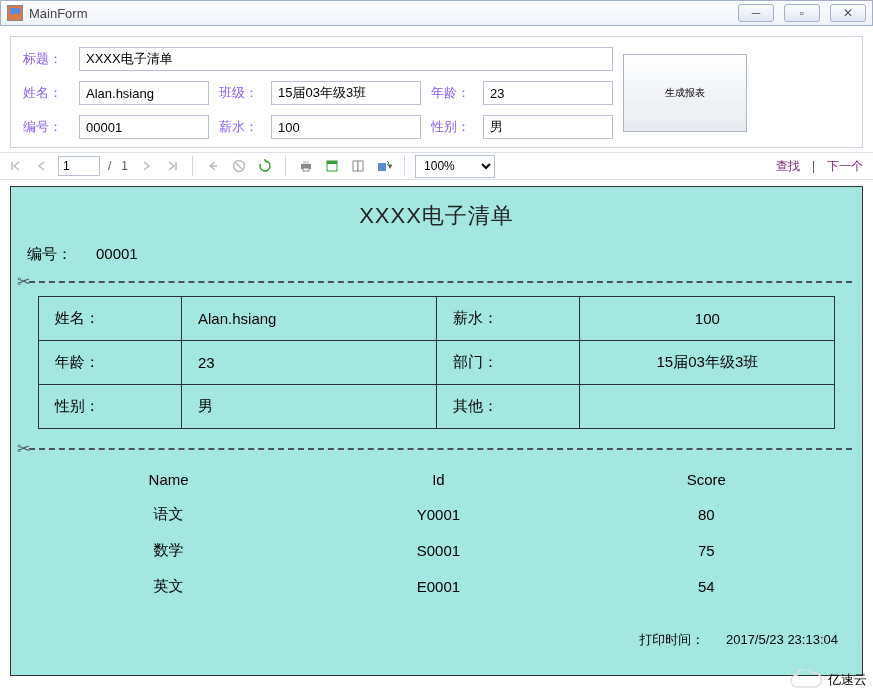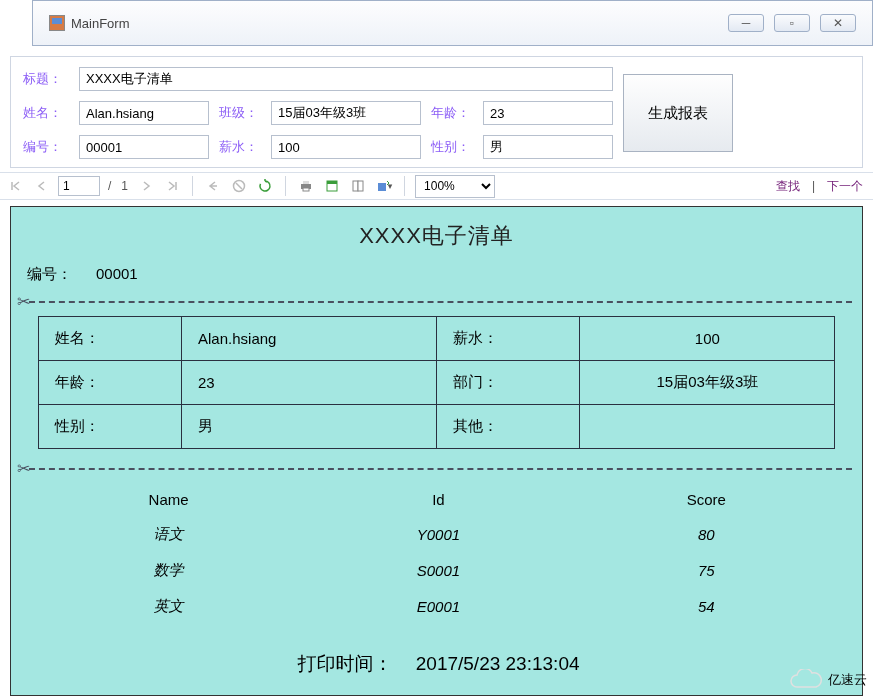--- a/index.html
+++ b/index.html
@@ -1,31 +1,31 @@
 <!DOCTYPE html>
 <html><head>
   <meta charset="utf-8">
   <style>
     * { box-sizing: border-box; margin: 0; padding: 0; }
     body { font-family: "Microsoft YaHei", SimSun, Tahoma, sans-serif; font-size: 13px; background: #fff; width: 873px; height: 699px; overflow: hidden; position: relative; }
     
     
-    .titlebar { height: 46px; display: flex; align-items: center; background: linear-gradient(#fdfdfe, #eef2f8); border: 1px solid #a0b0c8; padding: 0 16px; margin-left: 32px; }
+    .titlebar { height: 26px; display: flex; align-items: center; background: linear-gradient(#fdfdfe, #eef2f8); border: 1px solid #a0b0c8; padding: 0 6px; }
     .titlebar .icon { width: 16px; height: 16px; background: #d67b45; border: 1px solid #888; margin-right: 6px; display: inline-block; }
     .titlebar .icon::before { content: ""; display: block; width: 10px; height: 6px; background: #5b8dd6; margin: 2px auto 0; }
     .titlebar .title { flex: 1; color: #444; }
     .titlebar .winbtns { display: flex; gap: 10px; align-items: center; }
     .winbtn { width: 36px; height: 18px; border: 1px solid #a0b0c8; border-radius: 3px; display: flex; align-items: center; justify-content: center; color: #555; font-size: 12px; background: linear-gradient(#fafbfd,#e3e9f3); }
     
     
     .formpanel { margin: 10px 10px 4px 10px; border: 1px solid #cfd6e2; padding: 10px 12px 8px 12px; display: grid; grid-template-columns: 46px 130px 42px 150px 42px 130px 120px; row-gap: 10px; column-gap: 10px; align-items: center; background: #fff; }
     .formpanel .lbl { text-align: left; white-space: nowrap; color: #8b5cf6; }
     .formpanel input[type=text] { height: 24px; border: 1px solid #b7c0ce; padding: 2px 6px; font-family: inherit; font-size: 13px; background: #fff; }
     .title-input { grid-column: 2 / 7; }
-    .genbtn { grid-column: 7; grid-row: 1 / 4; width: 110px; height: 78px; border: 1px solid #a9b3c2; background: linear-gradient(#fefefe,#e6eaef); font-size: 15px; cursor: pointer; font-family: inherit; }
+    .genbtn { grid-column: 7; grid-row: 1 / 4; width: 124px; height: 78px; border: 1px solid #a9b3c2; background: linear-gradient(#fefefe,#e6eaef); font-size: 10px; cursor: pointer; font-family: inherit; }
     
     
     .toolbar { height: 28px; border-top: 1px solid #d9e0ea; border-bottom: 1px solid #d9e0ea; display: flex; align-items: center; padding: 0 6px; gap: 6px; font-size: 12px; color: #555; }
     .tbsep { width: 1px; height: 20px; background: #d0d6e0; margin: 0 4px; }
     .tbbtn { width: 20px; height: 20px; display: flex; align-items: center; justify-content: center; cursor: pointer; }
     .tbbtn.disabled { color: #bbb; cursor: default; }
     .tbinput { width: 42px; height: 20px; border: 1px solid #b7c0ce; padding: 0 4px; font-size: 12px; }
     .tbtext { padding: 0 2px; }
     .zoom { width: 80px; height: 23px; border: 1px solid #b7c0ce; font-size: 12px; padding: 0 4px; background: #fff; }
     .tbspacer { flex: 1; }
@@ -40,24 +40,24 @@
     .scissor-line::after { content: ""; position: absolute; left: 8px; right: 0; top: 7px; border-top: 2px dashed #4a5060; }
     .scissor { position: absolute; left: -6px; top: -2px; font-size: 16px; color: #4a5060; background: #a4e7e1; padding: 0 2px; }
     
     .info-table { width: 96%; margin: 8px auto 12px auto; border-collapse: collapse; }
     .info-table td { border: 1.5px solid #2a3040; padding: 12px 16px; font-size: 15px; }
     .info-table .hcell { width: 18%; }
     .info-table .vcell { width: 32%; }
     
     .score-table { width: 96%; margin: 8px auto 6px auto; text-align: center; font-size: 15px; border-collapse: collapse; }
     .score-table th { font-weight: normal; padding: 8px; }
-    .score-table td { padding: 8px; font-style: italic; }
+    .score-table td { padding: 8px; }
     .score-table tr { border-bottom: 1px solid transparent; margin-top: 28px; }
     
-    .rfooter { text-align: center; padding: 20px 14px 0 0; font-size: 19px; }
+    .rfooter { text-align: right; padding: 20px 14px 0 0; font-size: 13px; }
     .rfooter span { margin-left: 18px; }
     
     
     .watermark { position: absolute; right: 6px; bottom: 8px; color: #000000; display: flex; align-items: center; gap: 4px; font-size: 13px; }
     .cloud-svg { width: 36px; height: 22px; fill: none; stroke: #e0e0e0; stroke-width: 1.5; }
     
     .arrow-svg { width: 10px; height: 10px; }
     svg { display: block; }
   </style>
 </head>

